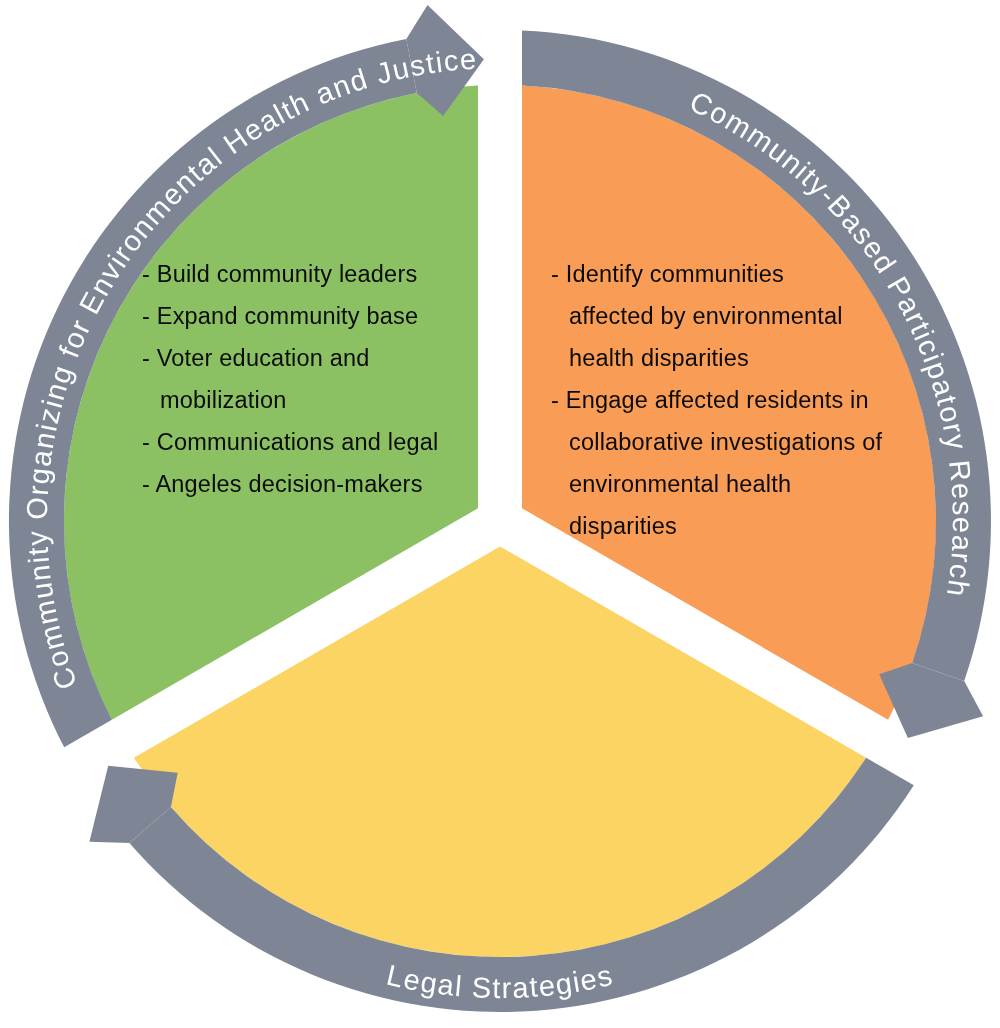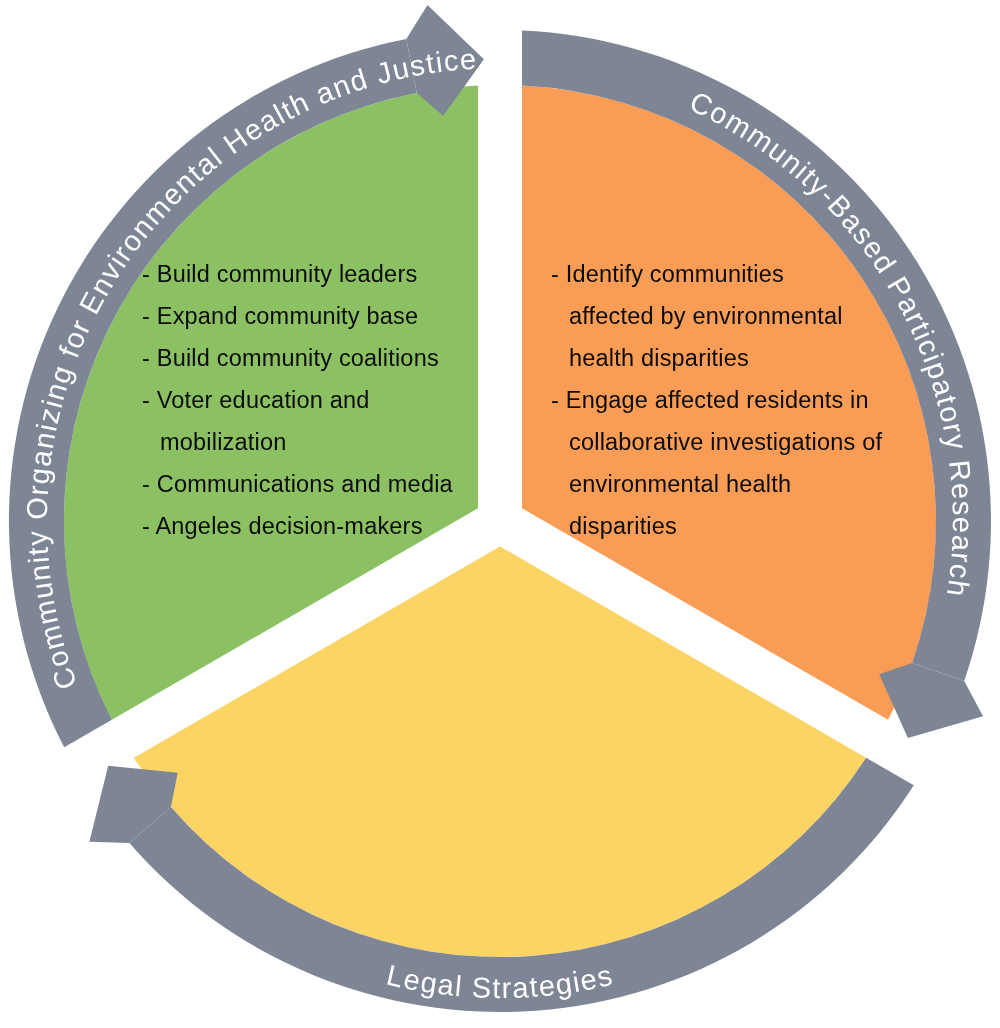--- a/index.html
+++ b/index.html
@@ -65,24 +65,23 @@
       <textPath href="#tp-right" startOffset="50%">Community-Based Participatory Research</textPath>
     </text>
     <text class="arc-label" text-anchor="middle" fill="#ffffff">
       <textPath href="#tp-bottom" startOffset="50%">Legal Strategies</textPath>
     </text>
   </svg>
 
   <div class="items items-green">
     <div class="item">- Build community leaders</div>
     <div class="item">- Expand community base</div>
-    <div class="item">- Build community coalitions</div>
     <div class="item">- Voter education and
 mobilization</div>
-    <div class="item">- Communications and media</div>
+    <div class="item">- Communications and legal</div>
     <div class="item">- Angeles decision-makers</div>
   </div>
 
   <div class="items items-orange">
     <div class="item">- Identify communities
 affected by environmental
 health disparities</div>
     <div class="item">- Engage affected residents in
 collaborative investigations of
 environmental health

